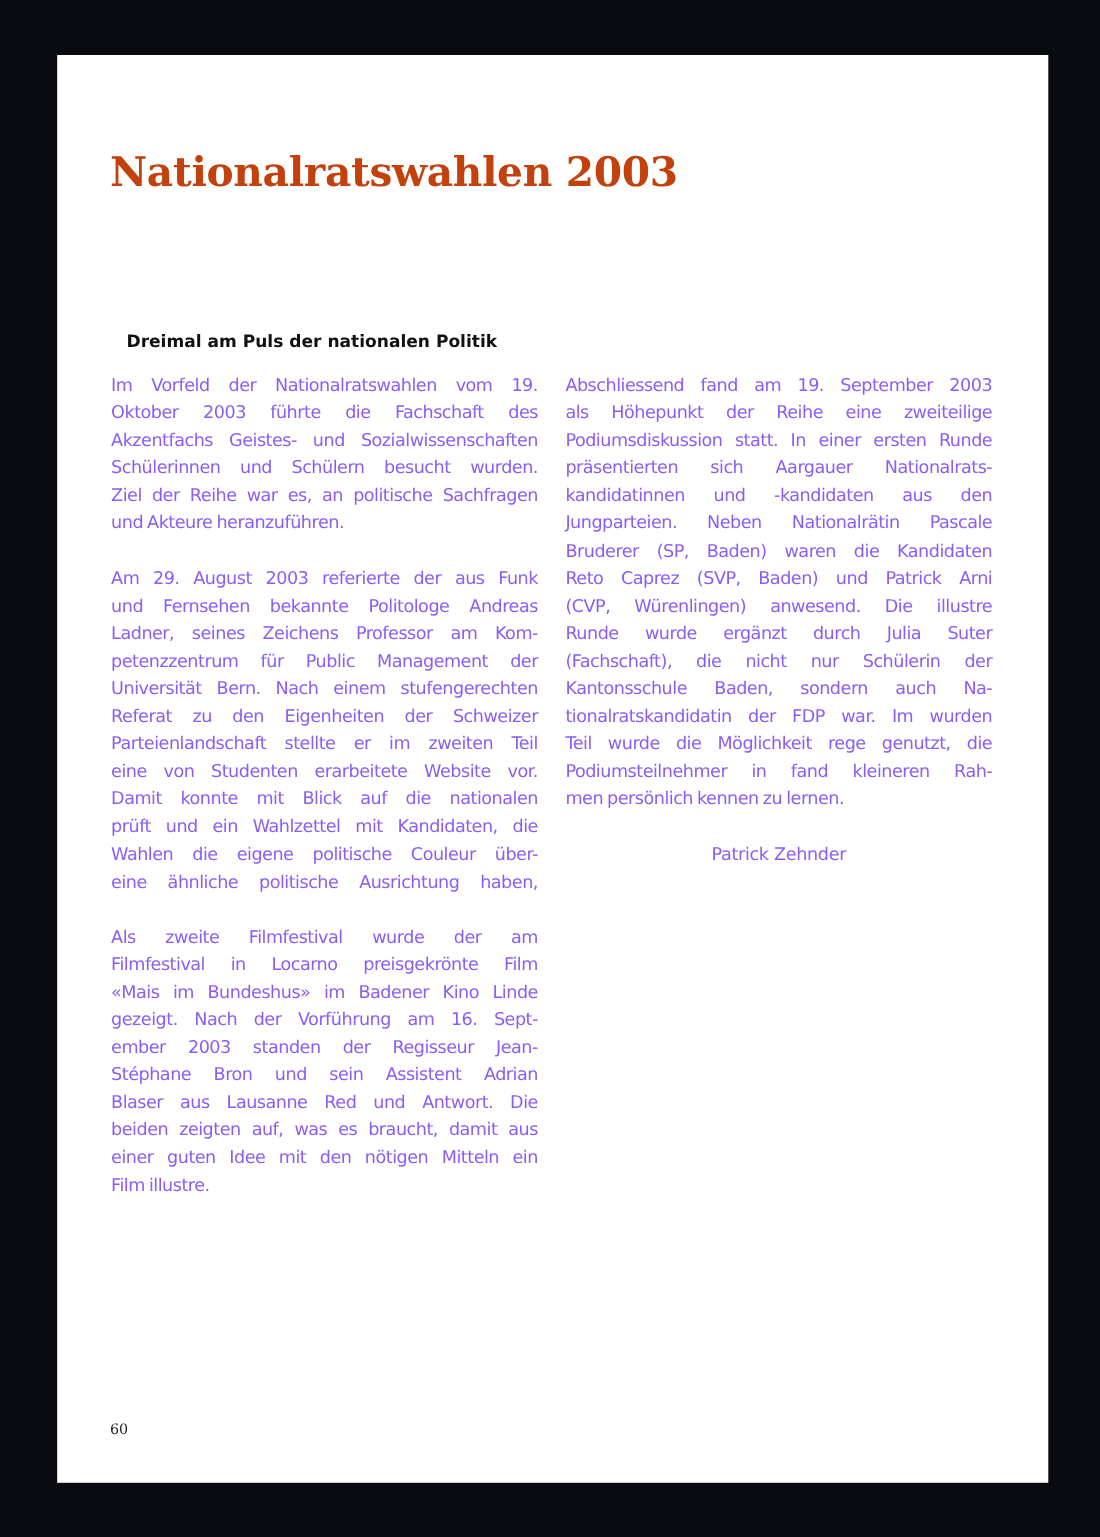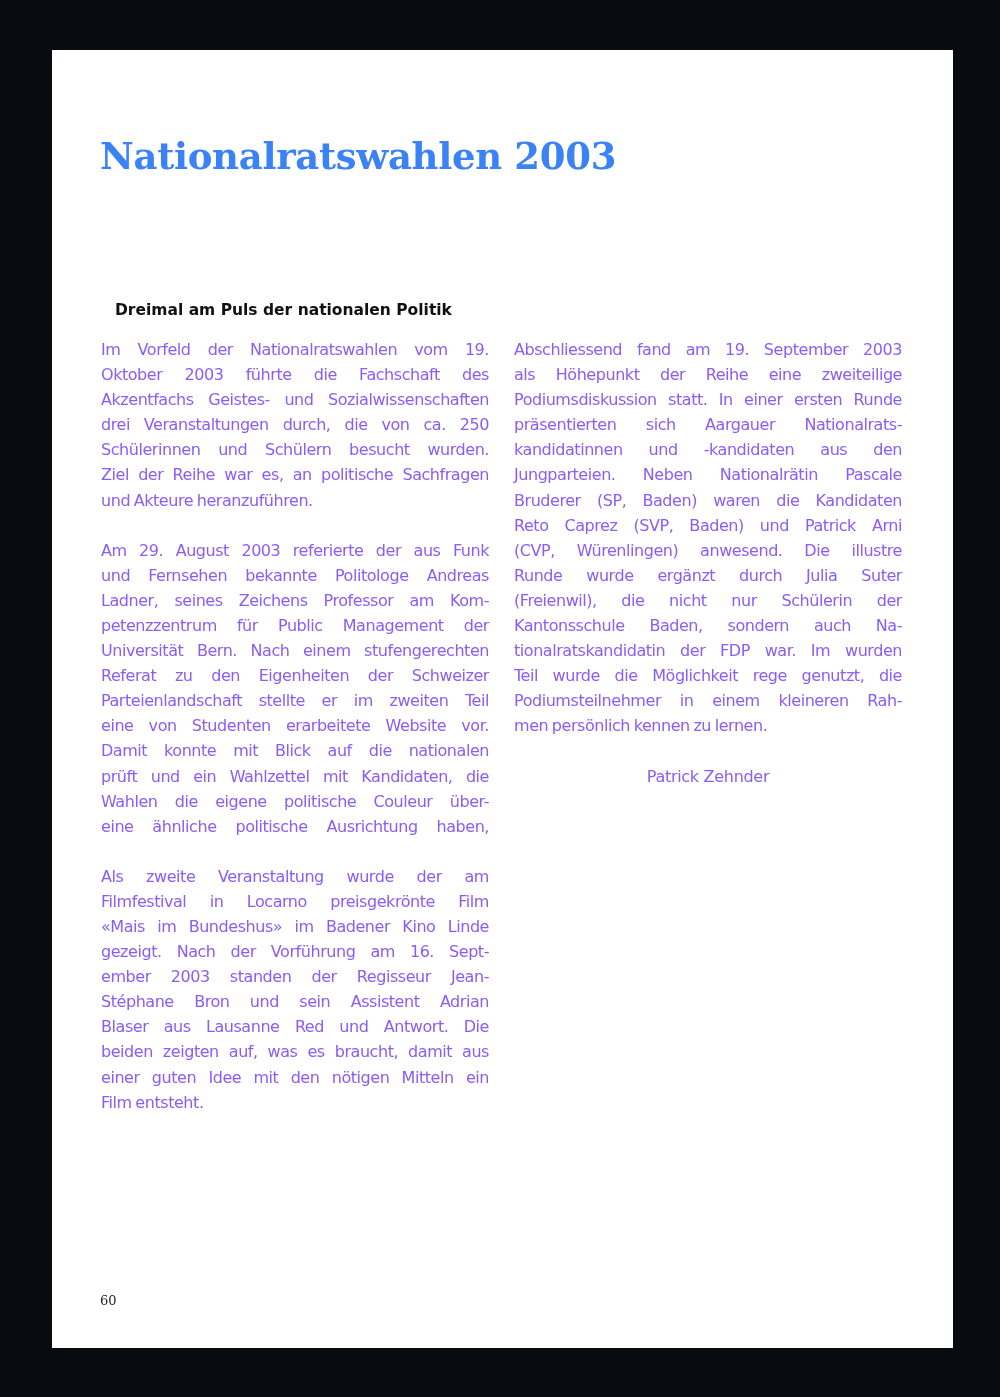--- a/index.html
+++ b/index.html
@@ -22,21 +22,21 @@
       background: #ffffff;
     }
     .title {
       position: absolute;
       left: 100px;
       top: 134px;
       margin: 0;
       font-family: "DejaVu Serif", serif;
       font-weight: bold;
       font-size: 37px;
-      color: #3b82f6;
+      color: #c2410c;
       letter-spacing: -0.3px;
       white-space: nowrap;
     }
     .subtitle {
       position: absolute;
       left: 101px;
       top: 287px;
       margin: 14px;
       font-family: "DejaVu Sans", sans-serif;
       font-weight: bold;
@@ -90,68 +90,67 @@
 <div class="page"></div>
 
 <h1 class="title">Nationalratswahlen 2003</h1>
 <h2 class="subtitle">Dreimal am Puls der nationalen Politik</h2>
 
 <div class="col col-left">
   <p class="para">
     <span class="line">Im Vorfeld der Nationalratswahlen vom 19.</span>
     <span class="line">Oktober 2003 führte die Fachschaft des</span>
     <span class="line">Akzentfachs Geistes- und Sozialwissenschaften</span>
-    <span class="line">drei Veranstaltungen durch, die von ca. 250</span>
     <span class="line">Schülerinnen und Schülern besucht wurden.</span>
     <span class="line">Ziel der Reihe war es, an politische Sachfragen</span>
     <span class="line last">und Akteure heranzuführen.</span>
   </p>
   <p class="para">
     <span class="line">Am 29. August 2003 referierte der aus Funk</span>
     <span class="line">und Fernsehen bekannte Politologe Andreas</span>
     <span class="line">Ladner, seines Zeichens Professor am Kom-</span>
     <span class="line">petenzzentrum für Public Management der</span>
     <span class="line">Universität Bern. Nach einem stufengerechten</span>
     <span class="line">Referat zu den Eigenheiten der Schweizer</span>
     <span class="line">Parteienlandschaft stellte er im zweiten Teil</span>
     <span class="line">eine von Studenten erarbeitete Website vor.</span>
     <span class="line">Damit konnte mit Blick auf die nationalen</span>
     <span class="line">prüft und ein Wahlzettel mit Kandidaten, die</span>
     <span class="line">Wahlen die eigene politische Couleur über-</span>
     <span class="line">eine ähnliche politische Ausrichtung haben,</span>
   </p>
   <p class="para">
-    <span class="line">Als zweite Veranstaltung wurde der am</span>
+    <span class="line">Als zweite Filmfestival wurde der am</span>
     <span class="line">Filmfestival in Locarno preisgekrönte Film</span>
     <span class="line">«Mais im Bundeshus» im Badener Kino Linde</span>
     <span class="line">gezeigt. Nach der Vorführung am 16. Sept-</span>
     <span class="line">ember 2003 standen der Regisseur Jean-</span>
     <span class="line">Stéphane Bron und sein Assistent Adrian</span>
     <span class="line">Blaser aus Lausanne Red und Antwort. Die</span>
     <span class="line">beiden zeigten auf, was es braucht, damit aus</span>
     <span class="line">einer guten Idee mit den nötigen Mitteln ein</span>
-    <span class="line last">Film entsteht.</span>
+    <span class="line last">Film illustre.</span>
   </p>
 </div>
 
 <div class="col col-right">
   <p class="para">
     <span class="line">Abschliessend fand am 19. September 2003</span>
     <span class="line">als Höhepunkt der Reihe eine zweiteilige</span>
     <span class="line">Podiumsdiskussion statt. In einer ersten Runde</span>
     <span class="line">präsentierten sich Aargauer Nationalrats-</span>
     <span class="line">kandidatinnen und -kandidaten aus den</span>
     <span class="line">Jungparteien. Neben Nationalrätin Pascale</span>
     <span class="line">Bruderer (SP, Baden) waren die Kandidaten</span>
     <span class="line">Reto Caprez (SVP, Baden) und Patrick Arni</span>
     <span class="line">(CVP, Würenlingen) anwesend. Die illustre</span>
     <span class="line">Runde wurde ergänzt durch Julia Suter</span>
-    <span class="line">(Freienwil), die nicht nur Schülerin der</span>
+    <span class="line">(Fachschaft), die nicht nur Schülerin der</span>
     <span class="line">Kantonsschule Baden, sondern auch Na-</span>
     <span class="line">tionalratskandidatin der FDP war. Im wurden</span>
     <span class="line">Teil wurde die Möglichkeit rege genutzt, die</span>
-    <span class="line">Podiumsteilnehmer in einem kleineren Rah-</span>
+    <span class="line">Podiumsteilnehmer in fand kleineren Rah-</span>
     <span class="line last">men persönlich kennen zu lernen.</span>
   </p>
   <span class="author">Patrick Zehnder</span>
 </div>
 
 <div class="page-number">60</div>
 
 </body></html>

